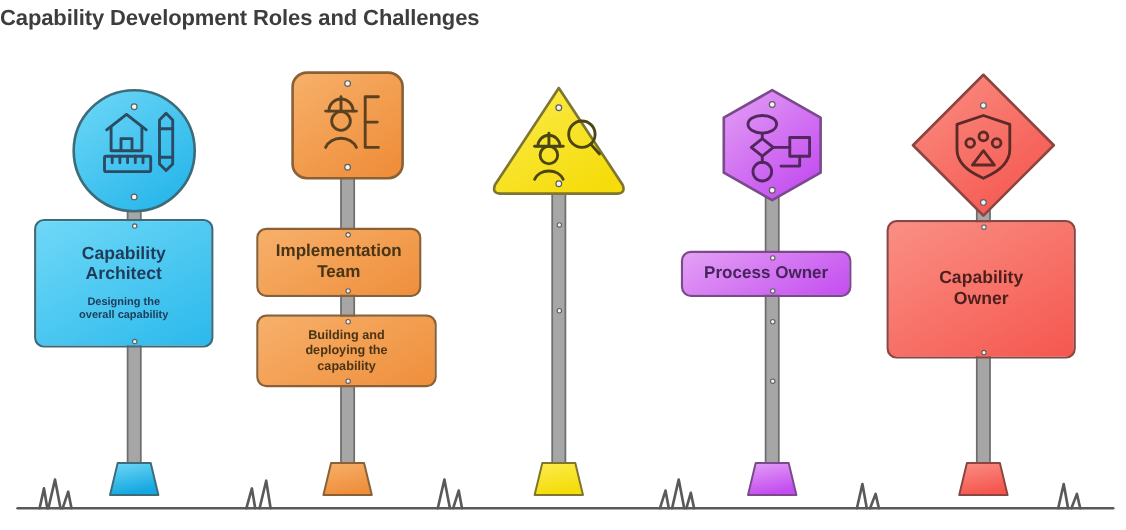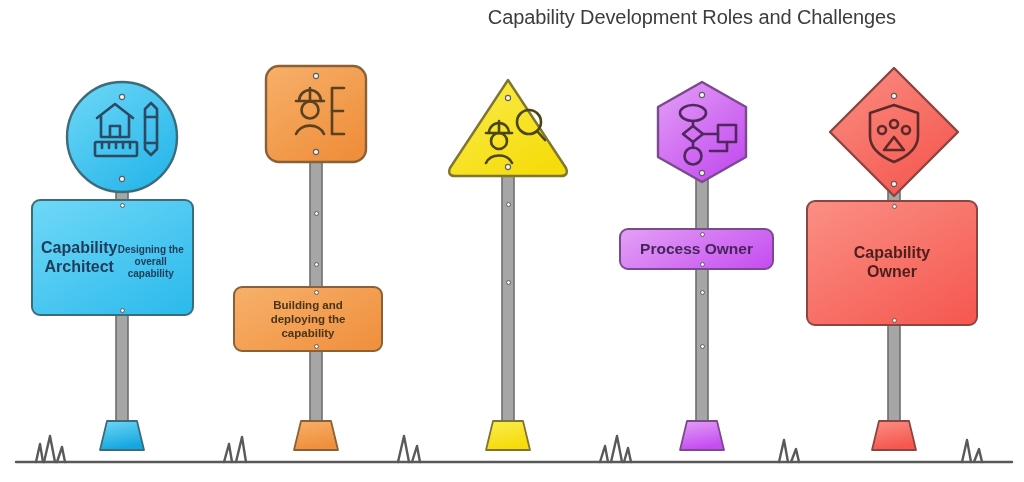--- a/index.html
+++ b/index.html
@@ -18,44 +18,44 @@
   #stage {
     position: relative;
     width: 1024px;
     height: 482px;
   }
   #title {
     position: absolute;
     top: 6px;
     left: 0;
     width: 896px;
-    text-align: right;
+    text-align: left;
     font-size: 20px;
-    font-weight: normal;
+    font-weight: bold;
     color: #3d3d3d;
     letter-spacing: -0.1px;
   }
   .scene-svg {
     position: absolute;
     top: 0;
     left: 0;
   }
   .signpost {
     position: absolute;
     top: 0;
     height: 482px;
     width: 210px;
   }
   .panel {
     position: absolute;
     box-sizing: border-box;
     border-radius: 9px;
     text-align: center;
     display: flex;
-    flex-direction: row;
+    flex-direction: column;
     justify-content: center;
     align-items: center;
     padding: 4px 8px;
     z-index: 3;
   }
   .panel .ptitle {
     font-weight: bold;
     line-height: 1.18;
   }
   .panel .pdesc {
@@ -197,22 +197,30 @@
         <line x1="64" y1="26" x2="64" y2="39"></line>
         <circle cx="64" cy="48" r="8.5"></circle>
         <path d="M50 72 a15 13 0 0 1 28 0"></path>
         <path d="M98 26 L86 26 L86 72 L98 72"></path>
         <line x1="86" y1="49" x2="97" y2="49"></line>
       </g>
       <circle cx="70" cy="14" r="2.6" fill="#f4f4f4" stroke="#5e5e5e" stroke-width="1.1"></circle>
       <circle cx="70" cy="90" r="2.6" fill="#f4f4f4" stroke="#5e5e5e" stroke-width="1.1"></circle>
     </svg>
 
-
-    <div class="panel" style="left:22px; top:286px; width:150px; height:66px;
+    <div class="panel" style="left:22px; top:207px; width:150px; height:63px;
+         background:linear-gradient(150deg,#f7b06a 0%,#ef8f3c 100%);
+         border:2px solid #8a6136; color:#4a3416;">
+      <div class="ptitle" style="font-size:15.5px;">
+        <div>Implementation</div>
+        <div>Team</div>
+      </div>
+    </div>
+
+    <div class="panel" style="left:22px; top:286px; width:164px; height:66px;
          background:linear-gradient(150deg,#f7b06a 0%,#ef8f3c 100%);
          border:2px solid #8a6136; color:#4a3416;">
       <div class="pdesc" style="font-size:11.5px;">
         <div>Building and</div>
         <div>deploying the</div>
         <div>capability</div>
       </div>
     </div>
     <div class="bolt" style="left:103px; top:211px;"></div>
     <div class="bolt" style="left:103px; top:262px;"></div>

